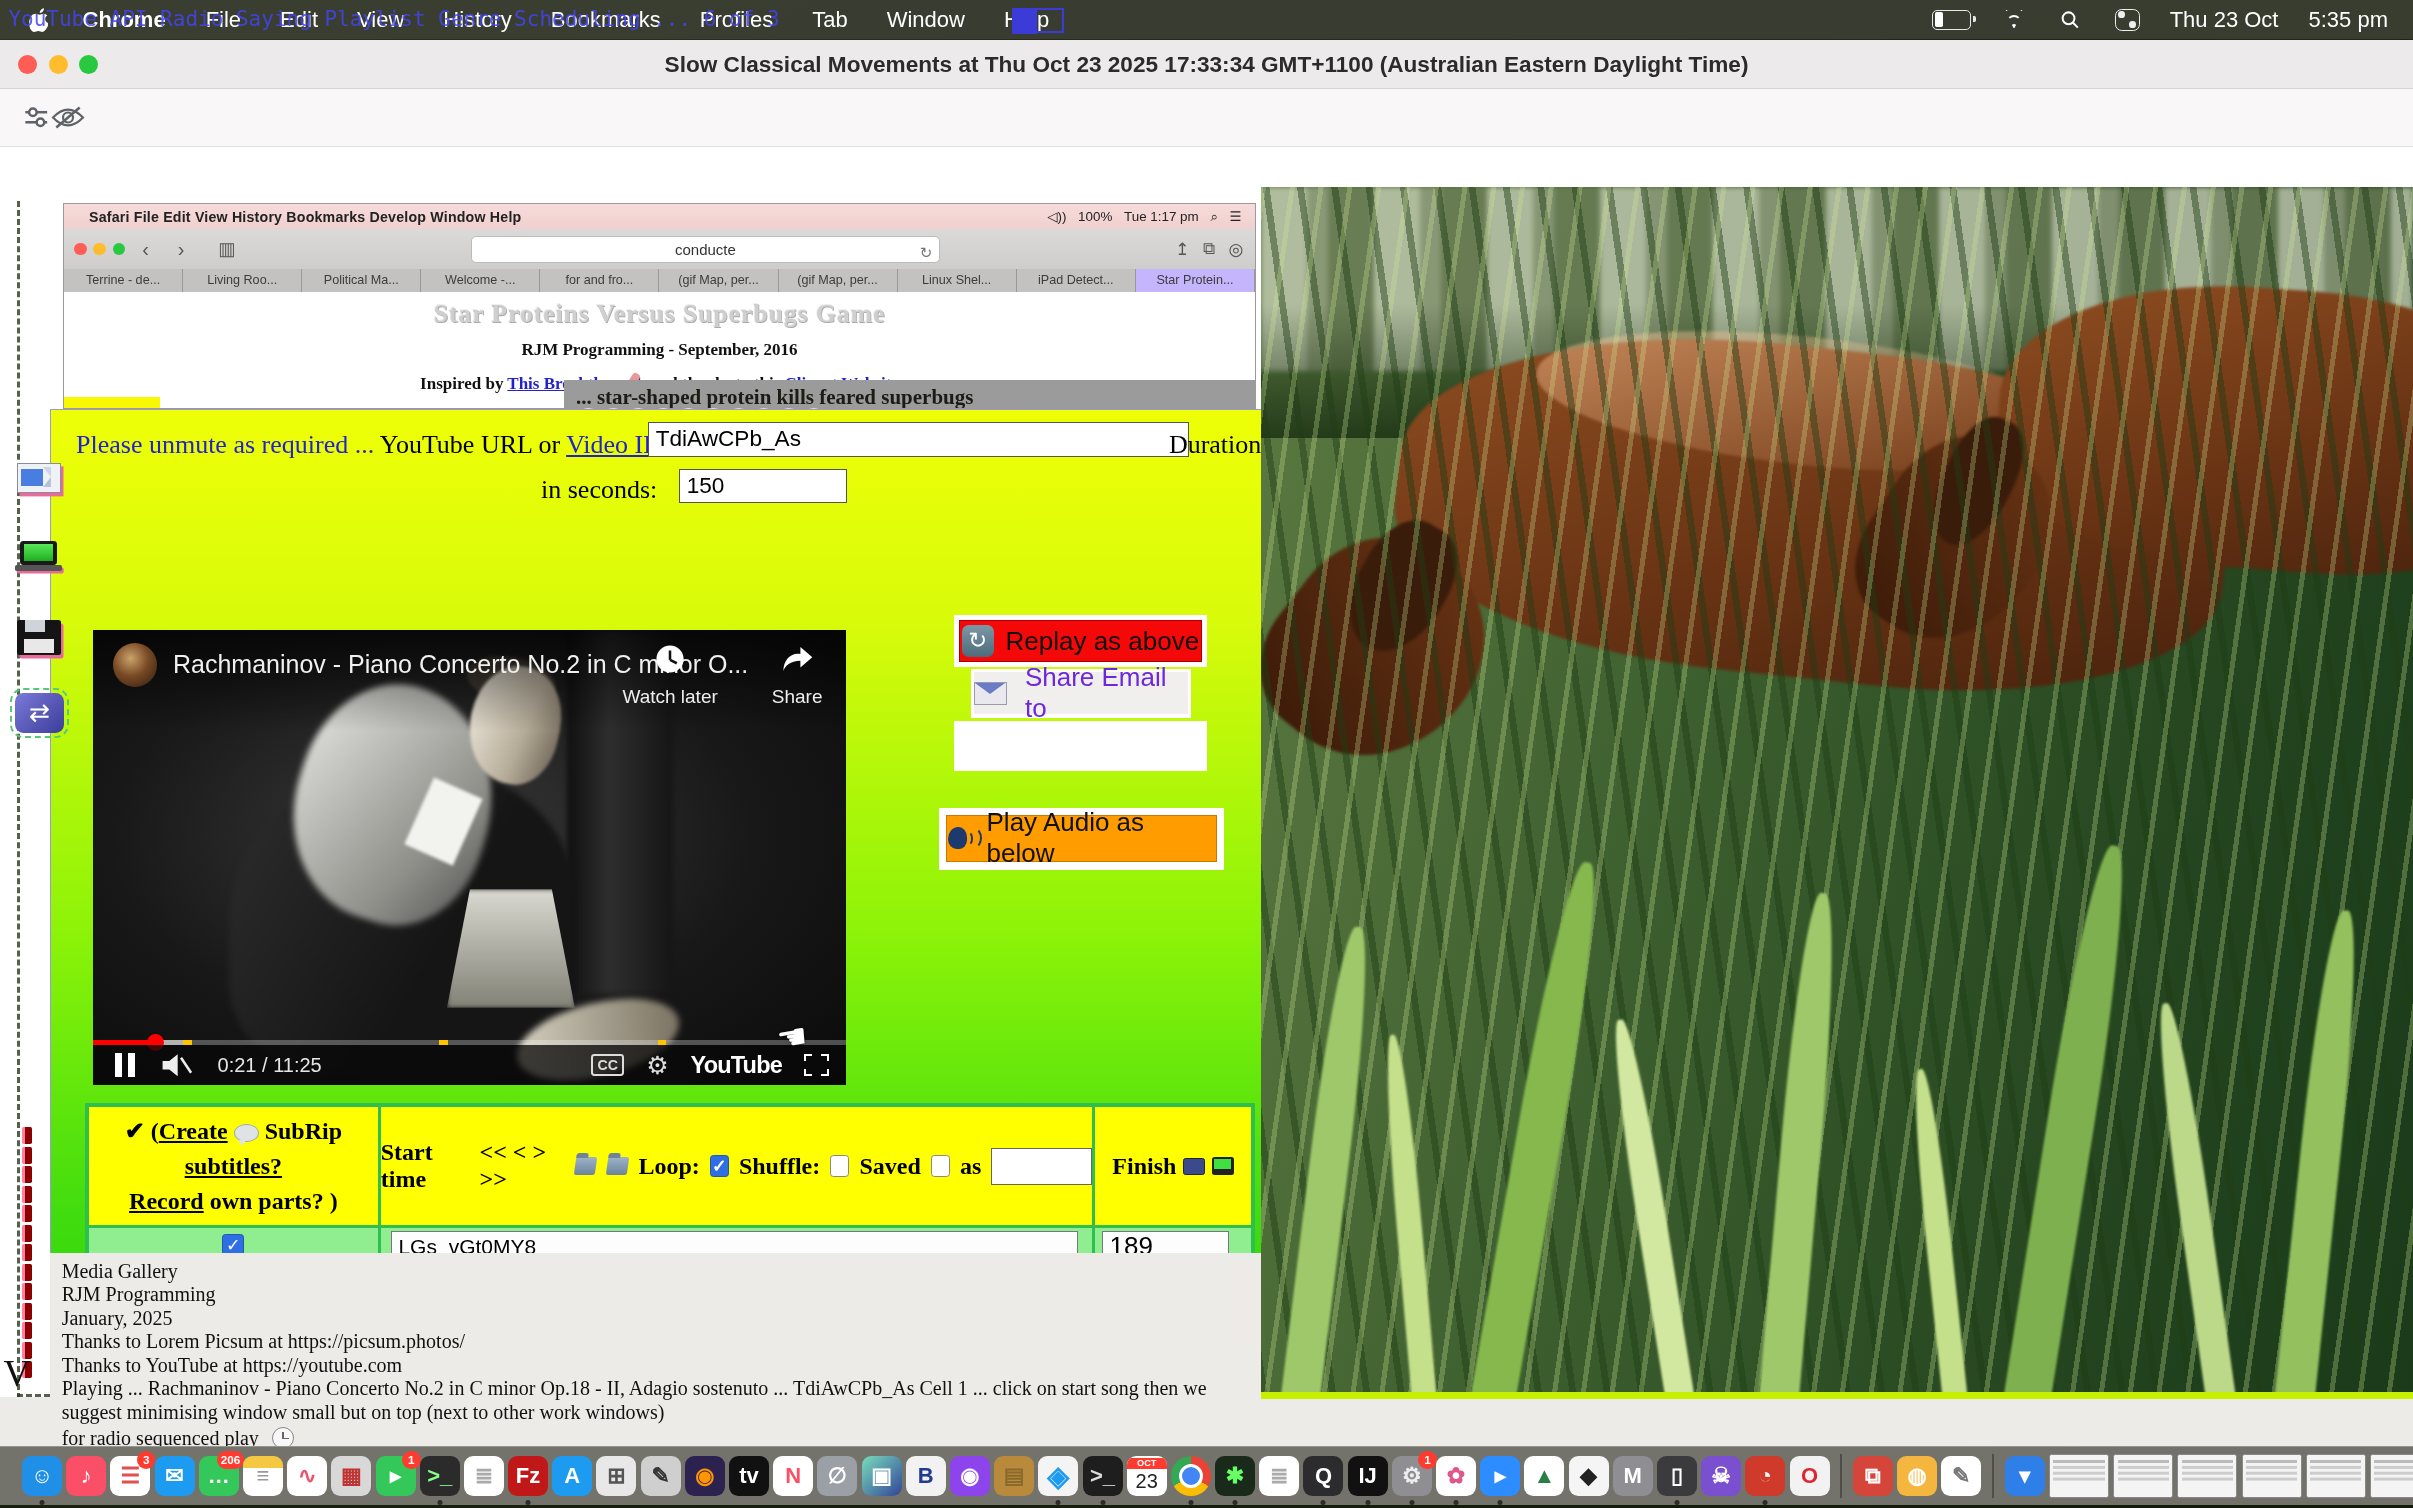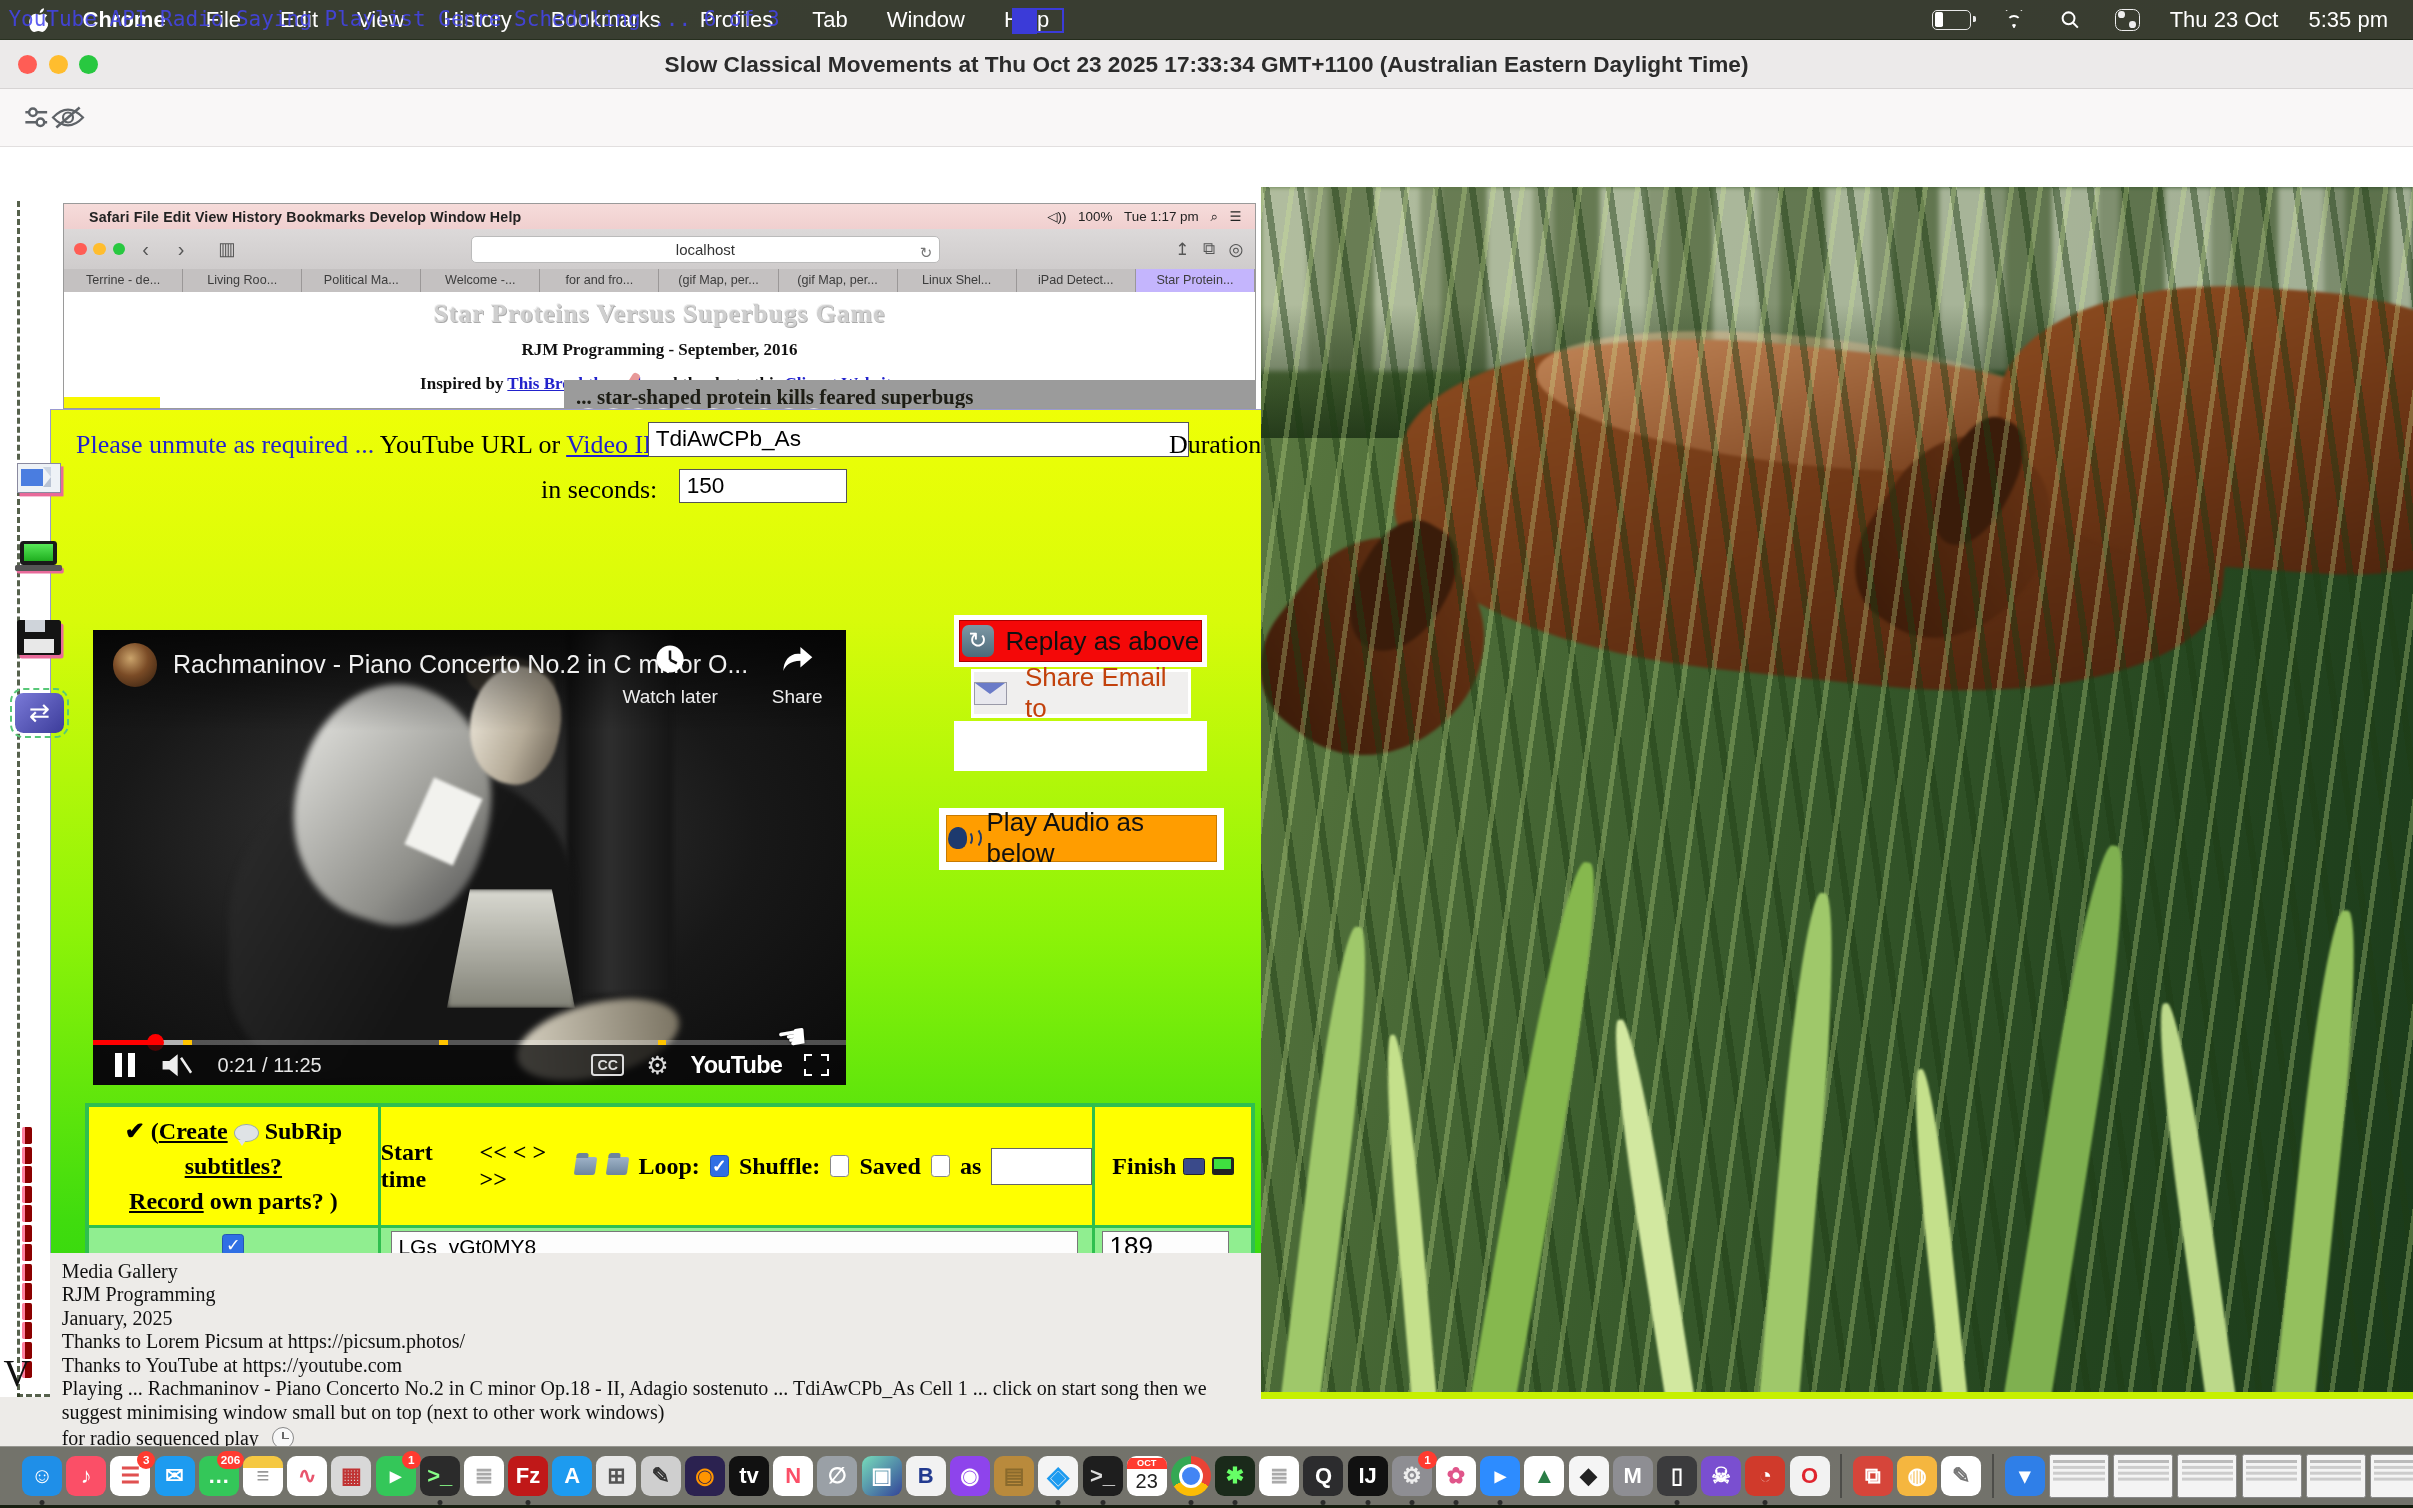--- a/index.html
+++ b/index.html
@@ -114,21 +114,21 @@
   .gear { font-size:25px; color:#ddd; }
   .yt-word { font-size:23.5px; font-weight:bold; color:#fff; letter-spacing:-0.8px; }
   .fsc { width:25px; height:22px; position:relative; }
   .fsc i { position:absolute; width:8.4px; height:6.7px; border:2.5px solid #fff; }
   .cursor-hand { position:absolute; right:39px; bottom:28.5px; font-size:34px; color:#fff; text-shadow:0 0 2.5px #000; transform:rotate(-10deg); }
 
   
   .act-wrap { position:absolute; background:#fff; }
   .btn-replay { margin:5px; background:#f40808; border:1.7px solid #a00; display:flex; align-items:center; justify-content:center; gap:11.7px; font-size:26px; color:#111; height:42px; }
   .ic-tile { width:32px; height:32px; border-radius:6.7px; background:linear-gradient(#7d98a5,#4d6b7a); color:#fff; font-size:22.6px; text-align:center; line-height:32px; }
-  .btn-email { margin:3.4px; background:#f0efee; display:flex; align-items:center; justify-content:center; gap:18px; font-size:26px; color:#c2410c; height:42px; }
+  .btn-email { margin:3.4px; background:#f0efee; display:flex; align-items:center; justify-content:center; gap:18px; font-size:26px; color:#6d28d9; height:42px; }
   .env { width:34px; height:23.5px; background:#e8e8ee; border:1.7px solid #9a9aa8; position:relative; }
   .env:before { content:""; position:absolute; left:0; top:0; border-left:15px solid transparent; border-right:15px solid transparent; border-top:11.7px solid #6a7bc8; }
   .btn-audio { margin:6.7px; background:#ff9d00; border:1.7px solid #c87a00; display:flex; align-items:center; justify-content:center; gap:11.7px; font-size:26px; color:#111; height:47px; }
   .head-ic { width:28.5px; height:28.5px; position:relative; }
   .head-ic .h { position:absolute; left:1.7px; top:3.4px; width:18.4px; height:22px; background:#1d3a6e; border-radius:60% 50% 45% 50%; }
   .head-ic .w1,.head-ic .w2 { position:absolute; border:2.5px solid #1d3a6e; border-left-color:transparent; border-top-color:transparent; border-bottom-color:transparent; border-radius:50%; }
   .head-ic .w1 { left:15px; top:6.7px; width:11.7px; height:15px; }
   .head-ic .w2 { left:18.4px; top:3.4px; width:17px; height:22px; }
 
   
@@ -296,21 +296,21 @@
             <span>⌕</span>
             <span>☰</span>
           </span>
         </div>
         <div class="leg-chrome">
           <span class="leg-tl" style="background:#ff5d55;"></span>
           <span class="leg-tl" style="background:#ffbd2e;margin-left:6.7px;"></span>
           <span class="leg-tl" style="background:#28c840;margin-left:6.7px;"></span>
           <span class="leg-nav">‹ ›</span>
           <span style="color:#555;font-size:18.4px;margin-left:22px;">▥</span>
-          <span class="leg-field"><span>localhost</span><span class="rl">↻</span></span>
+          <span class="leg-field"><span>conducte</span><span class="rl">↻</span></span>
           <span class="leg-acts">
               <span>↥</span>
               <span>⧉</span>
               <span>◎</span>
             </span>
         </div>
         <div class="leg-tabbar" id="legTabs">
             <div class="leg-tab">Terrine - de...</div>
             <div class="leg-tab">Living Roo...</div>
             <div class="leg-tab">Political Ma...</div>

